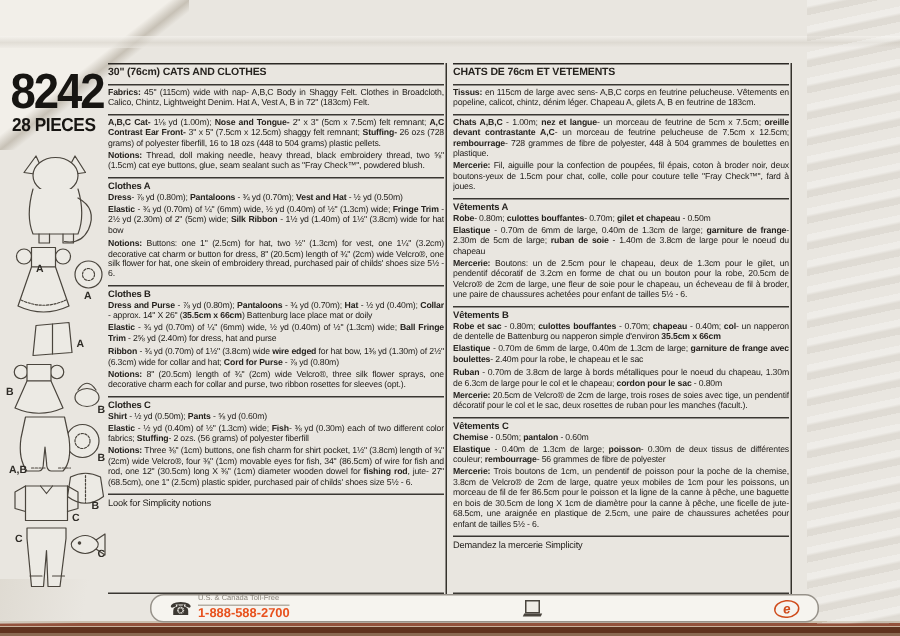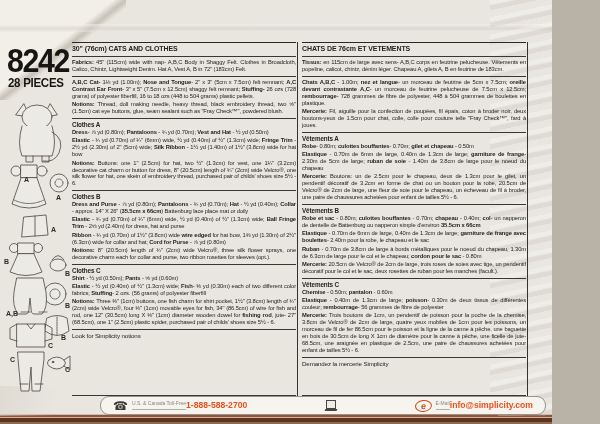--- a/index.html
+++ b/index.html
@@ -1,16 +1,16 @@
 <!DOCTYPE html>
 <html><head>
 <meta charset="utf-8">
 <style>
   html,body{margin:0;padding:0;background:#b9b2a6;}
-  .stage{position:relative;width:552px;height:424px;overflow:hidden;
+  .stage{position:relative;width:600px;height:424px;overflow:hidden;
          font-family:"Liberation Sans",sans-serif;background:#cfc8bc;color:#26231f;}
   .envelope{position:absolute;left:0;top:0;right:0;bottom:8px;background:#e9e6e0;}
   .surface{position:absolute;left:0;bottom:0;width:100%;height:10px;
            background:linear-gradient(#cabfae 0 1px,#93523c 1px 3px,#c9b49e 3px 4px,#60331f 4px 8px,#8a6a52 8px 10px);}
   .fold-tl{position:absolute;left:0;top:0;width:126px;height:100px;pointer-events:none;
            background:linear-gradient(to bottom right,#f2efe9 0%,#f2efe9 45%,#c7c1b6 50%,rgba(0,0,0,0) 54%);}
   .crease-top{position:absolute;left:0;top:24px;width:100%;height:8px;pointer-events:none;opacity:.55;
            background:linear-gradient(#f7f5f1,#d4cfc6 55%,#ece9e3);}
   .crease-right{position:absolute;right:0;top:0;width:62px;bottom:8px;pointer-events:none;opacity:.5;
            background:repeating-linear-gradient(168deg,rgba(255,255,255,.55) 0 4px,rgba(188,181,170,.45) 6px 10px,rgba(255,255,255,0) 10px 17px);}
@@ -47,21 +47,21 @@
               padding:0 12px;box-sizing:border-box;}
   .fitem{display:flex;align-items:center;gap:4px;}
   .ficon{flex:0 0 auto;}
   .ficon.phone{font-size:12px;line-height:1;color:#3c3832;}
   .comp{display:inline-block;position:relative;width:12px;height:12px;}
   .comp .scr{position:absolute;left:1px;top:0;width:8px;height:7px;border:1px solid #4a453e;background:#efece6;}
   .comp .kb{position:absolute;left:0;top:9px;width:12px;height:2px;background:#4a453e;transform:skewX(-25deg);}
   .eicon{display:inline-flex;align-items:center;justify-content:center;width:15px;height:10px;
          border:1.3px solid #cf4c1c;border-radius:50%;color:#cf4c1c;
          font-weight:bold;font-style:italic;font-size:9px;line-height:1;transform:rotate(-6deg);}
-  .fstack{display:flex;}
+  .fstack{display:flex;flex-direction:column;}
   .flabel{font-size:5px;color:#8b867d;line-height:1.1;border-bottom:1px solid #b4afa5;padding-bottom:1px;white-space:nowrap;}
   .fvalue{font-size:8.6px;font-weight:bold;color:#e8511d;line-height:1.15;letter-spacing:0;white-space:nowrap;}
   .fvalue.web{font-size:9px;}
 </style>
 </head>
 <body>
 
 <div class="stage">
   <div class="envelope"></div>
   <div class="surface"></div>
@@ -213,19 +213,15 @@
       </span>
     </div>
     <div class="fitem">
       <span class="ficon comp">
           <span class="scr"></span>
           <span class="kb"></span>
         </span>
     </div>
     <div class="fitem">
       <span class="ficon eicon">e</span>
-      <span class="fstack">
-        <span class="flabel">E-Mail</span>
-        <span class="fvalue">info@simplicity.com</span>
-      </span>
     </div>
   </div>
 </div>
 
 </body></html>

